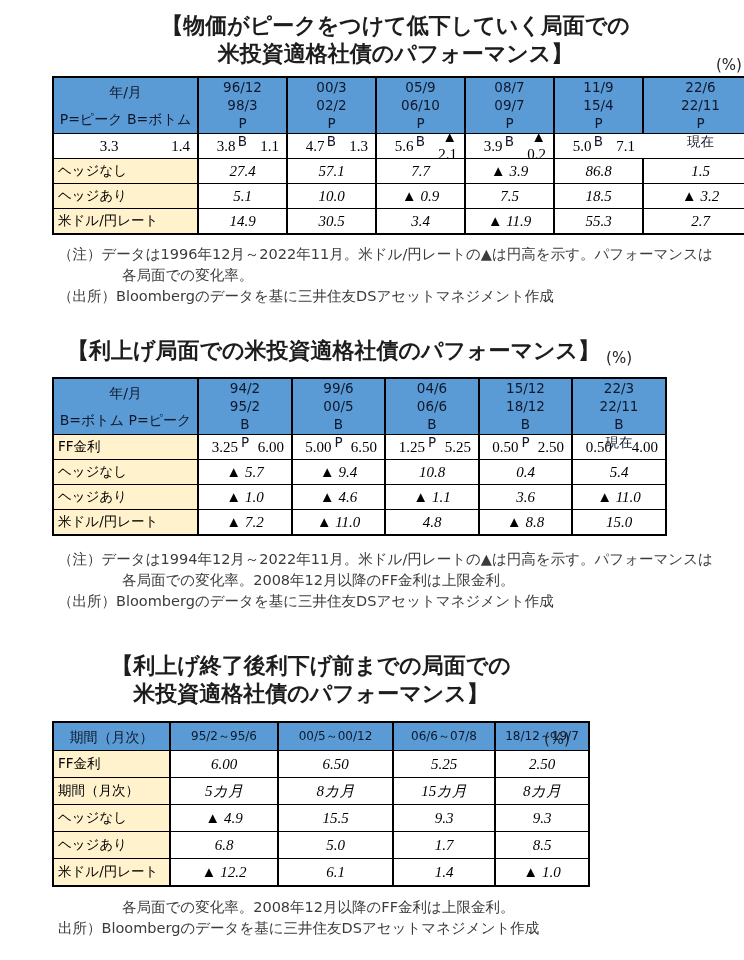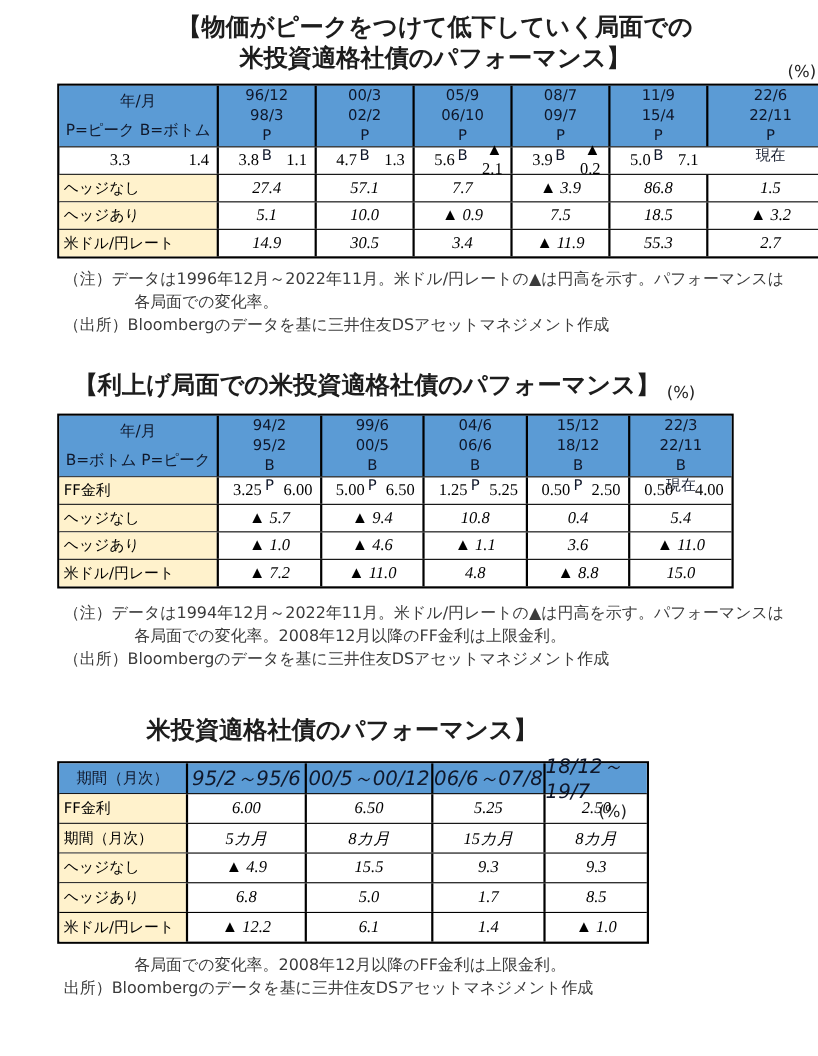--- a/index.html
+++ b/index.html
@@ -30,21 +30,21 @@
   .trow + .trow{border-top:1px solid #000;}
   .trow > * {box-sizing:border-box;flex:0 0 auto;}
   .trow > * + * {border-left:2px solid #000;}
 
   .thead{background:#5B9BD5;color:#0f172a;}
   .thead .corner{display:flex;flex-direction:column;justify-content:space-around;text-align:center;font-size:14px;}
   .thead .cl1,.thead .cl2{line-height:18px;}
   .gh{display:flex;flex-direction:column;justify-content:space-around;}
   .gh-line{display:flex;flex-direction:column;}
   .gh-line span{flex:1 1 0;text-align:center;font-size:13.5px;line-height:18px;}
-  .ghs{display:flex;align-items:center;justify-content:center;font-size:18px;font-style:italic;}
+  .ghs{display:flex;align-items:center;justify-content:center;font-size:12px;}
 
   .lbl{background:#FFF2CC;font-size:13.5px;display:flex;align-items:center;padding-left:4px;}
   .gcell{display:flex;align-items:center;font-family:"Liberation Serif","DejaVu Serif",serif;font-size:15px;}
   .gcell.single{justify-content:center;font-style:italic;}
   .gcell .half{flex:1 1 0;text-align:right;padding-right:7px;}
 
   
   .sec1 .trow > *{height:24px;}
   .sec1 .thead > *{height:55px;}
   .sec1 .trow > *:nth-child(1){width:143px;}
@@ -308,20 +308,21 @@
           <div class="gcell single">4.8</div>
           <div class="gcell single">▲ 8.8</div>
           <div class="gcell single">15.0</div>
         </div>
       </div><div class="notes">
         <div class="nline">（注）データは1994年12月～2022年11月。米ドル/円レートの▲は円高を示す。パフォーマンスは</div>
         <div class="nline cont">各局面での変化率。2008年12月以降のFF金利は上限金利。</div>
         <div class="nline">（出所）Bloombergのデータを基に三井住友DSアセットマネジメント作成</div>
       </div></section>
     <section class="sec sec3"><div class="title">
+        <div class="tline">【利上げ終了後利下げ前までの局面での</div>
         <div class="tline">米投資適格社債のパフォーマンス】</div>
       </div><span class="pct abs">(%)</span><div class="tbl">
         <div class="trow thead">
           <div class="corner">
             <div class="cl1">期間（月次）</div>
           </div>
           <div class="ghs">95/2～95/6</div>
           <div class="ghs">00/5～00/12</div>
           <div class="ghs">06/6～07/8</div>
           <div class="ghs">18/12～19/7</div>

